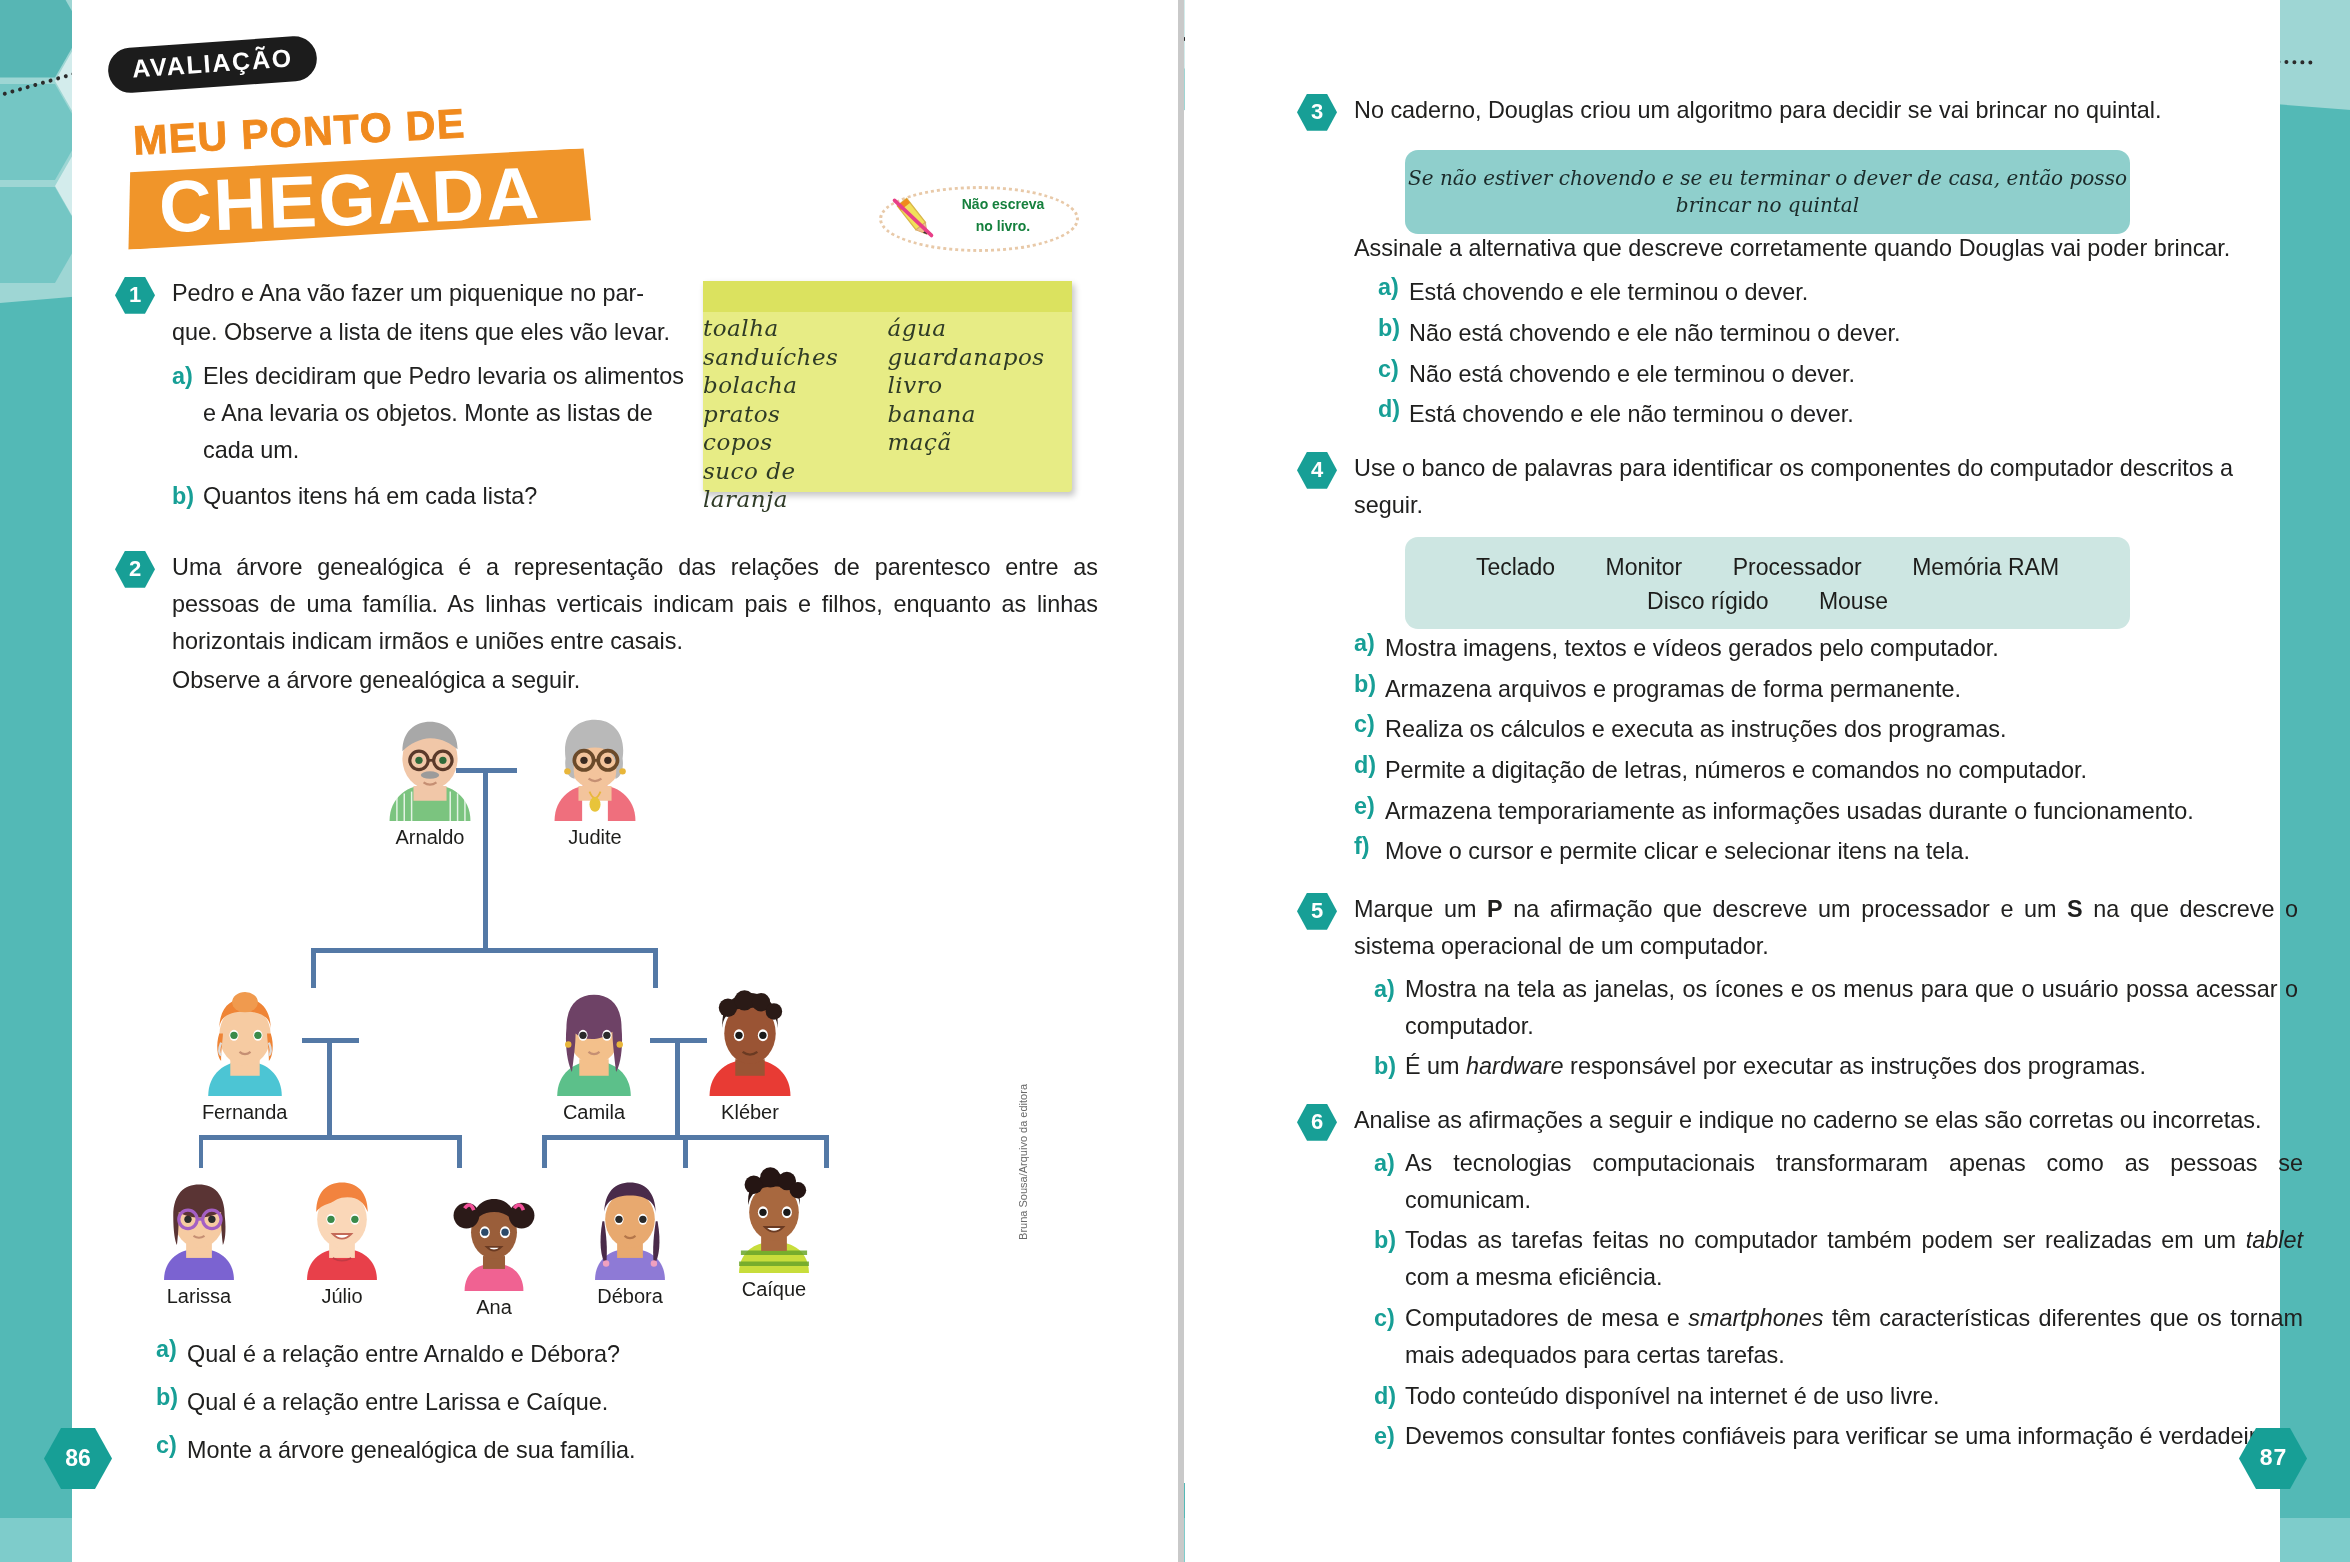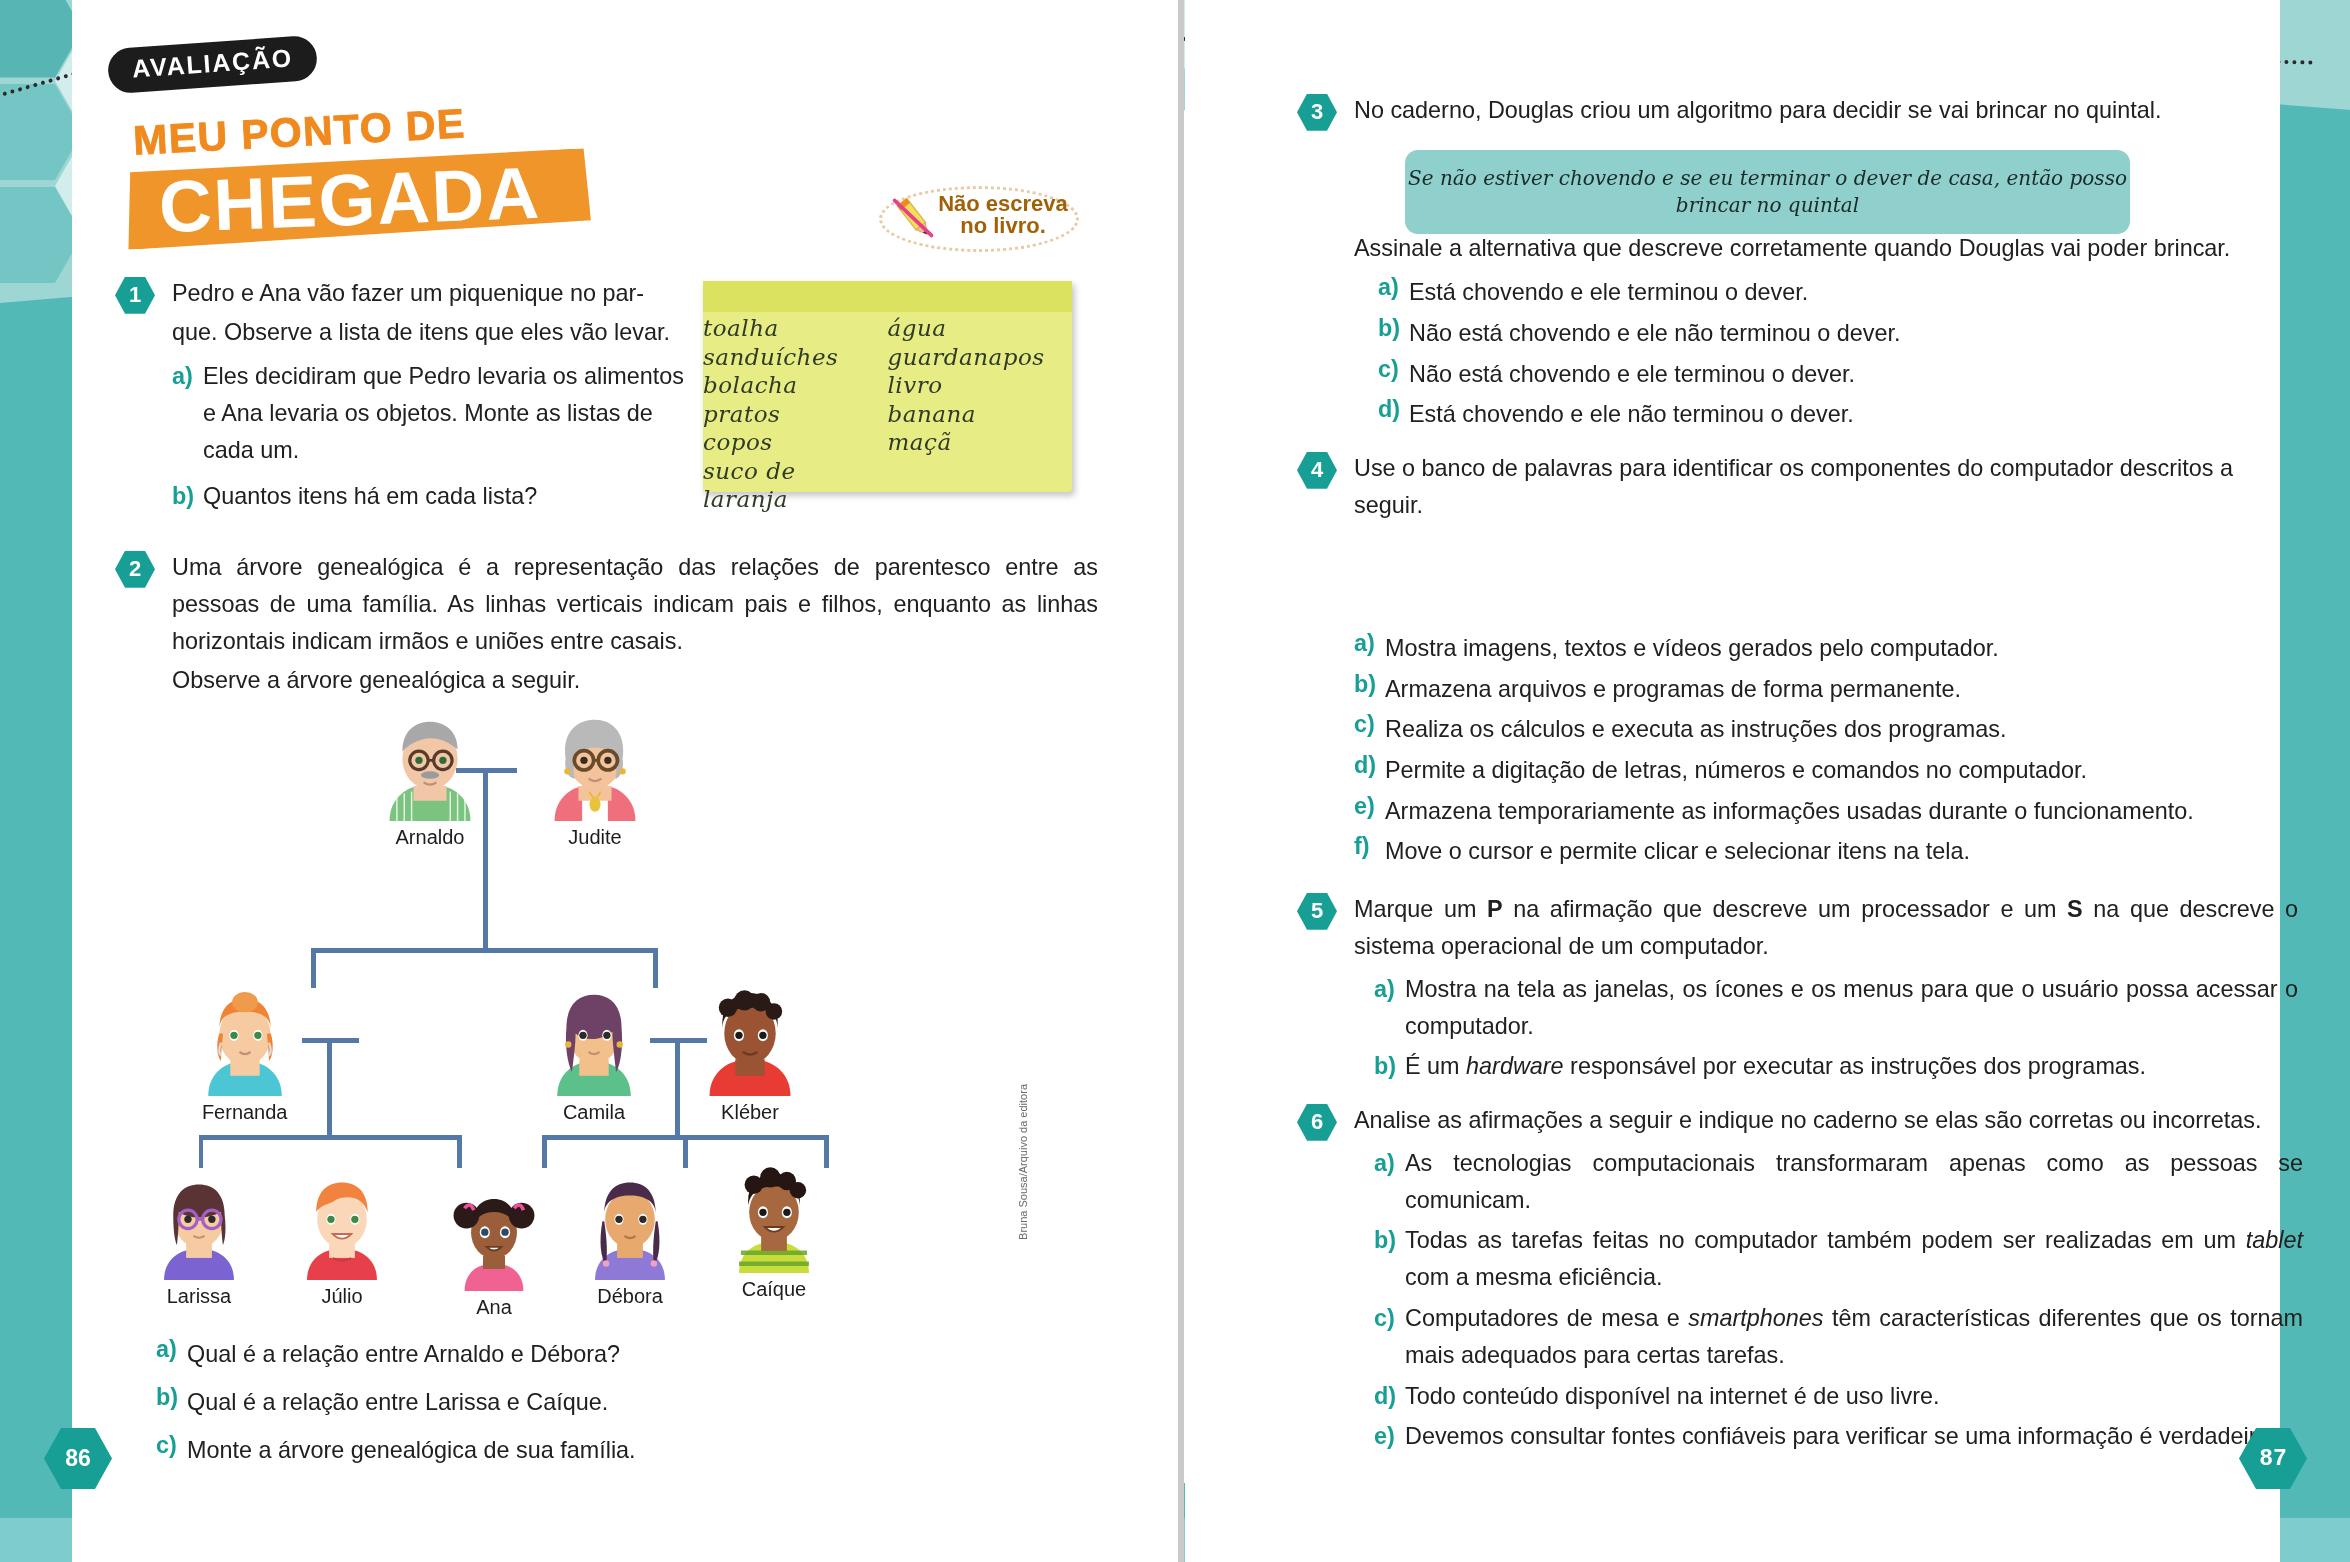--- a/index.html
+++ b/index.html
@@ -87,21 +87,21 @@
   }
 
   
   .stamp { position: absolute; left: 872px; top: 180px; width: 213px; height: 79px; }
   .stamp-oval {
     position: absolute; left: 7.3px; top: 5.5px; width: 200px; height: 66px;
     border: 3.7px dotted #e8c9a8; border-radius: 50%;
   }
   .stamp-text {
     position: absolute; left: 62px; top: 13px; width: 138px; text-align: center;
-    color: #a16207; font-size: 22px; font-weight: bold; line-height: 22px;
+    color: #15803d; font-size: 14px; font-weight: bold; line-height: 22px;
   }
   .stamp-pencil { position: absolute; left: 16.5px; top: 13px; width: 48px; height: 48px; }
 
   
   .q { position: absolute; }
   .qnum {
     position: absolute; left: 0; top: 1.8px; width: 40px; height: 37px;
     background: #179f96; color: #fff; font-size: 22px; font-weight: bold;
     display: flex; align-items: center; justify-content: center;
     clip-path: polygon(25% 0%, 75% 0%, 100% 50%, 75% 100%, 25% 100%, 0% 50%);
@@ -556,20 +556,32 @@
     </div>
   </div>
 
   <div class="q" style="left:1297px; top:450px; width:992px;">
     <div class="qnum">4</div>
     <div class="qbody">
       <p>Use o banco de palavras para identificar os componentes do computador descritos a seguir.</p>
     </div>
   </div>
 
+  <div class="wordbank">
+    <div class="row">
+      <span>Teclado</span>
+      <span>Monitor</span>
+      <span>Processador</span>
+      <span>Memória RAM</span>
+    </div>
+    <div class="row">
+      <span>Disco rígido</span>
+      <span>Mouse</span>
+    </div>
+  </div>
 
   <div class="q" style="left:1354px; top:630px; width:946px;">
     <div class="item">
       <span class="lbl">a)</span>
       <span class="txt">Mostra imagens, textos e vídeos gerados pelo computador.</span>
     </div>
     <div class="item">
       <span class="lbl">b)</span>
       <span class="txt">Armazena arquivos e programas de forma permanente.</span>
     </div>

